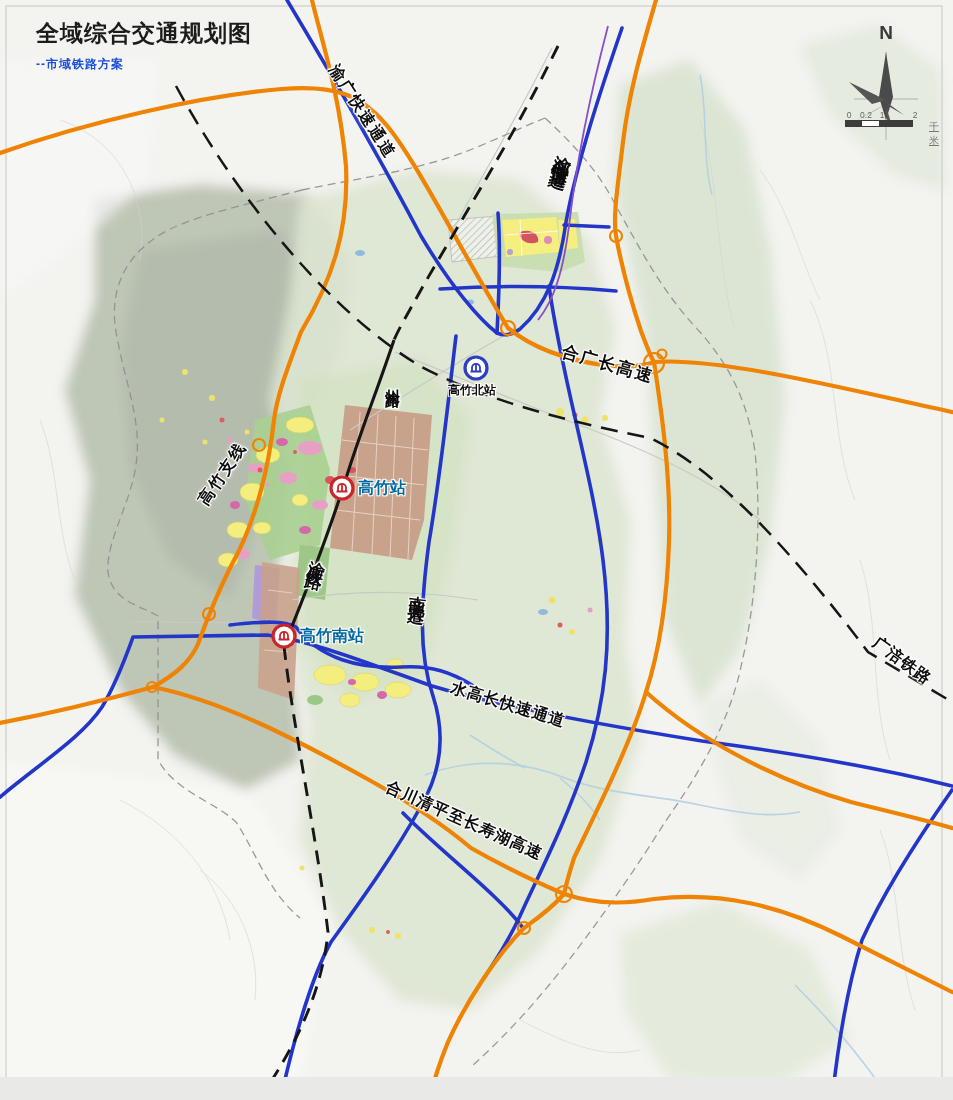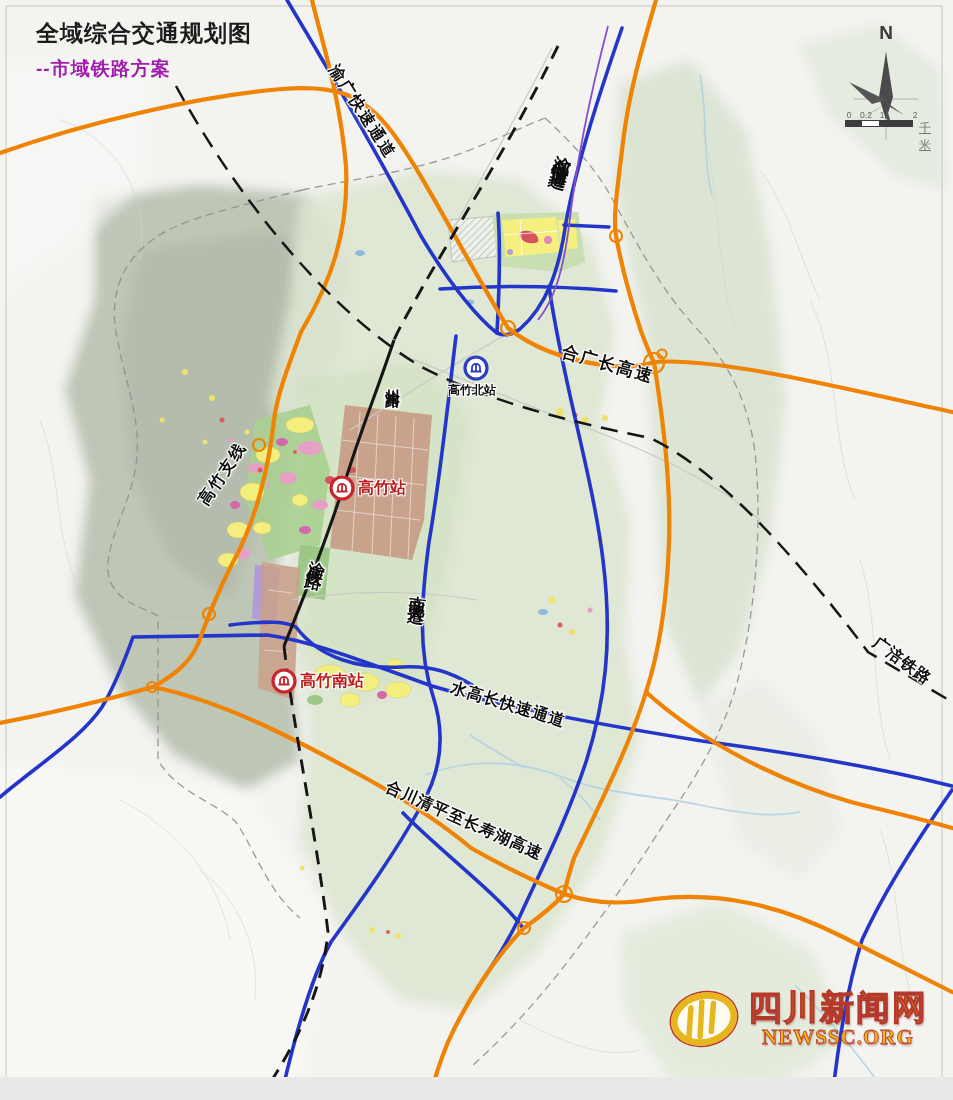--- a/index.html
+++ b/index.html
@@ -4,34 +4,34 @@
 <style>
   html,body{margin:0;padding:0;background:#e9e9e7;}
   #stage{position:relative;width:953px;height:1077px;overflow:hidden;
          background:#f3f3f0;font-family:"Liberation Sans","DejaVu Sans",sans-serif;}
   #basemap{position:absolute;left:0;top:0;width:953px;height:1100px;}
   .label{position:absolute;color:#0d0d0d;font-weight:600;white-space:nowrap;
          transform:translate(-50%,-50%);
          text-shadow:-1px -1px 0 #fff,1px -1px 0 #fff,-1px 1px 0 #fff,1px 1px 0 #fff,0 0 4px #fff;}
   .v{writing-mode:vertical-rl;text-orientation:upright;}
   .station{position:absolute;display:flex;align-items:center;gap:3px;transform:translate(-13px,-13px);}
-  .station .st-label{color:#b91c1c;font-weight:bold;font-size:16px;white-space:nowrap;
+  .station .st-label{color:#0369a1;font-weight:bold;font-size:16px;white-space:nowrap;
          text-shadow:-1px -1px 0 #fff,1px -1px 0 #fff,-1px 1px 0 #fff,1px 1px 0 #fff,0 0 3px #fff;}
   #title-block{position:absolute;left:36px;top:18px;}
   #map-title{font-size:23px;font-weight:bold;color:#1c1c1c;letter-spacing:1px;}
-  #map-subtitle{font-size:19px;font-weight:600;color:#a21caf;margin-top:7px;letter-spacing:1px;}
+  #map-subtitle{font-size:12px;font-weight:600;color:#1d4ed8;margin-top:7px;letter-spacing:1px;}
   #compass{position:absolute;left:846px;top:22px;width:80px;height:125px;}
   #compass .n{position:absolute;left:50%;top:0;transform:translateX(-50%);font-size:19px;font-weight:bold;color:#3a3a3a;}
   #scalebar{position:absolute;left:845px;top:110px;width:92px;font-size:8.5px;color:#666;}
   #scalebar .ticks{position:relative;height:10px;}
   #scalebar .ticks span{position:absolute;top:0;transform:translateX(-50%);}
   #scalebar .bar{position:relative;height:5px;width:66px;border:1px solid #3c3c3c;background:#fff;}
   #scalebar .seg1{position:absolute;left:0;top:0;height:5px;width:16px;background:#3c3c3c;}
   #scalebar .seg2{position:absolute;left:33px;top:0;height:5px;width:33px;background:#3c3c3c;}
-  #scalebar .unit{position:absolute;left:74px;top:10px;color:#777;font-size:12px;text-decoration:underline;}
+  #scalebar .unit{position:absolute;left:84px;top:10px;color:#777;font-size:10px;text-decoration:underline;}
   #logo{position:absolute;left:668px;top:988px;display:flex;align-items:center;gap:8px;}
   #logo-texts{display:flex;flex-direction:column;line-height:1.05;}
   #logo-name{font-size:34px;font-weight:bold;letter-spacing:2px;color:#f2b71d;
      -webkit-text-stroke:1.2px #b5392a;text-shadow:1px 2px 2px rgba(120,30,20,.4);}
   #logo-url{font-family:"Liberation Serif","DejaVu Serif",serif;font-size:21px;font-weight:bold;
      letter-spacing:1px;color:#f2b71d;-webkit-text-stroke:0.8px #b5392a;margin-left:14px;
      text-shadow:1px 2px 2px rgba(120,30,20,.35);}
 </style>
 </head>
 <body>
@@ -273,21 +273,21 @@
   <div class="label" style="left:472px;top:390px;font-size:12px;font-weight:bold;">高竹北站</div>
 
   <div class="station" style="left:342px;top:488px;">
     <svg width="26" height="26" viewBox="0 0 26 26">
       <circle cx="13" cy="13" r="11" fill="#fff" stroke="#c8252c" stroke-width="3.2"></circle>
       <path d="M7.5 16.5 h11 M9 16 v-3.2 a4 4 0 0 1 8 0 V16 M13 9.5 V16" stroke="#c8252c" stroke-width="1.8" fill="none"></path>
     </svg>
     <span class="st-label">高竹站</span>
   </div>
 
-  <div class="station" style="left:284px;top:681px;align-items:center;">
+  <div class="station" style="left:284px;top:636px;align-items:center;">
     <svg width="26" height="26" viewBox="0 0 26 26">
       <circle cx="13" cy="13" r="11" fill="#fff" stroke="#c8252c" stroke-width="3.2"></circle>
       <path d="M7.5 16.5 h11 M9 16 v-3.2 a4 4 0 0 1 8 0 V16 M13 9.5 V16" stroke="#c8252c" stroke-width="1.8" fill="none"></path>
     </svg>
     <span class="st-label">高竹南站</span>
   </div>
 
   <div id="compass">
     <span class="n">N</span>
     <svg width="80" height="125" viewBox="0 0 80 125" style="position:absolute;left:0;top:0;">
@@ -308,27 +308,14 @@
       <span style="left:37px">1</span>
       <span style="left:70px">2</span>
     </div>
     <div class="bar">
       <div class="seg1"></div>
         <div class="seg2"></div>
     </div>
     <span class="unit">千米</span>
   </div>
 
-  <div id="logo">
-    <svg width="72" height="62" viewBox="0 0 72 62">
-      <g transform="rotate(-14 36 31)">
-        <ellipse cx="36" cy="31" rx="34" ry="27" fill="none" stroke="#c03428" stroke-width="1.5"></ellipse>
-        <ellipse cx="36" cy="31" rx="30" ry="23" fill="#fffdf2" stroke="#e7b51e" stroke-width="6.5"></ellipse>
-        <path d="M26,17 L17,45 M38,14 L28,47 M49,18 L40,45" stroke="#e7b51e" stroke-width="5.5" stroke-linecap="round" fill="none"></path>
-      </g>
-    </svg>
-    <div id="logo-texts">
-      <span id="logo-name">四川新闻网</span>
-      <span id="logo-url">NEWSSC.ORG</span>
-    </div>
-  </div>
 
 </div>
 
 </body></html>

